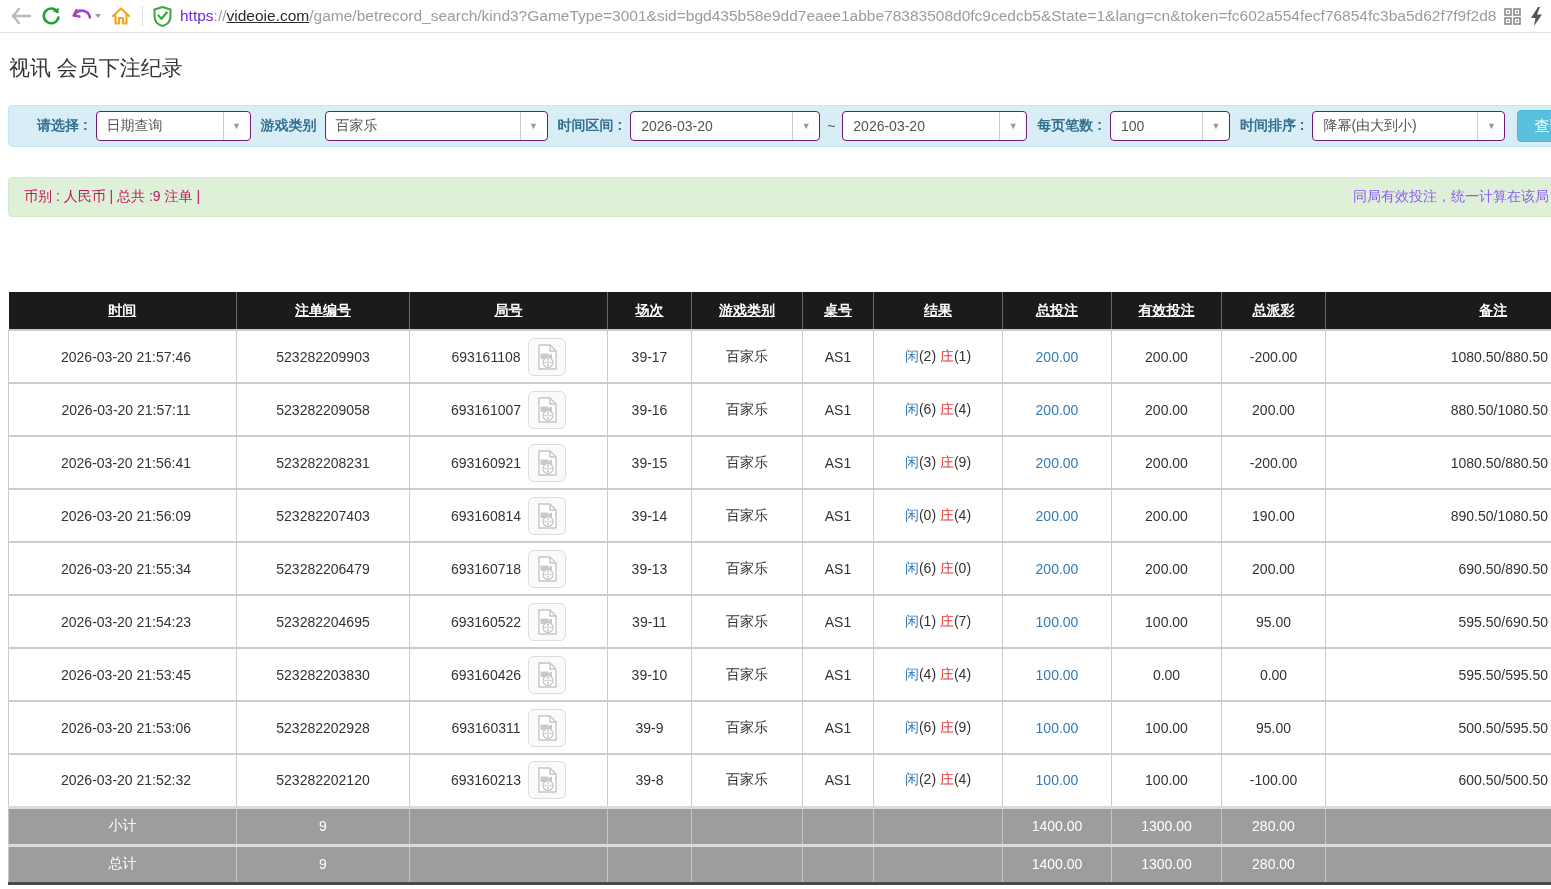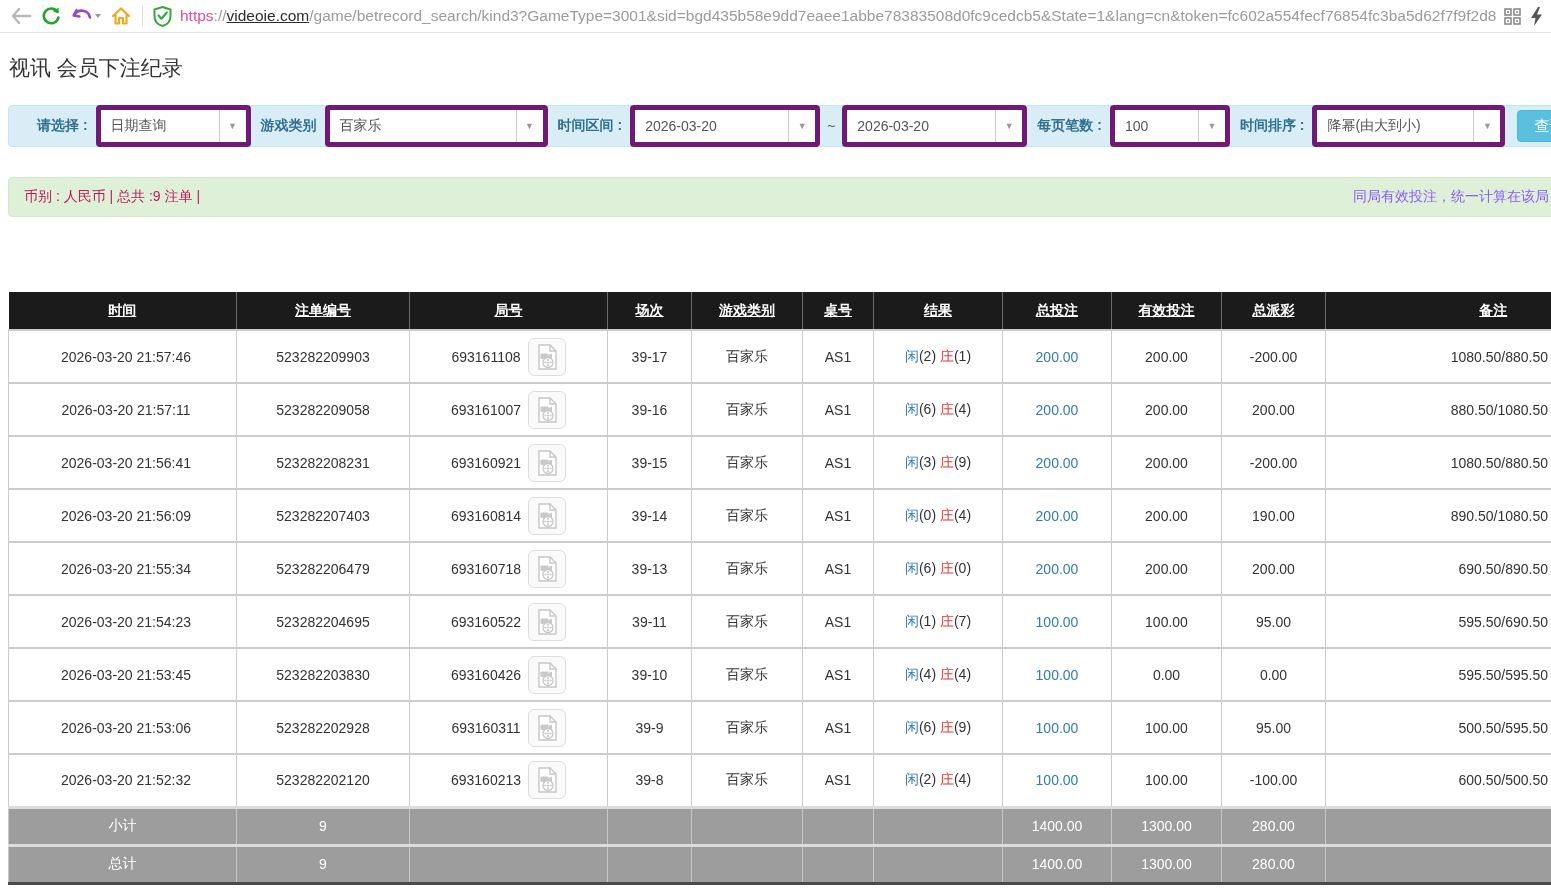--- a/index.html
+++ b/index.html
@@ -9,36 +9,36 @@
 
   
   .browser-bar { height:33px; display:flex; align-items:center; padding:0 8px;
     border-bottom:1px solid #e2e2e2; background:#fff; width:1551px; }
   .nav-btn { width:26px; height:26px; display:flex; align-items:center; justify-content:center;
     margin-right:4px; cursor:pointer; flex:none; }
   .nav-sep { width:1px; height:20px; background:#ddd; margin:0 8px 0 4px; flex:none; }
   .addr { flex:1; display:flex; align-items:center; height:28px; overflow:hidden; white-space:nowrap; }
   .addr .shield { margin:0 8px 0 2px; flex:none; }
   .url { font-size:15.5px; letter-spacing:0; }
-  .url .scheme { color:#ec4899; }
+  .url .scheme { color:#6d28d9; }
   .url .sep2 { color:#9b9b9b; }
   .url .domain { color:#2b2b2b;text-decoration:underline; }
   .url .path { color:#9b9b9b; }
   .ext-icons { display:flex; align-items:center; gap:9px; margin-left:8px; flex:none; }
 
   
   .page-title { font-size:21px; color:#333; margin:21px 0 0 9px; font-weight:400; }
 
   
   .filter-panel { margin:23px 0 0 8px; width:1660px; height:42px; background:#d9edf7;
     border:1px solid #bce8f1; border-radius:4px; display:flex; align-items:center;
     padding:0 10px; }
   .f-label { font-size:14px; font-weight:bold; color:#31708f; margin:0 8px 0 10px; white-space:nowrap; }
   .f-label:first-child { margin-left:18px; }
-  .sel { background:#fff; border:5px solid #701a75; border-radius:4px; height:42px;
+  .sel { background:#fff; border:1px solid #701a75; border-radius:4px; height:30px;
     display:flex; align-items:center; cursor:pointer; overflow:hidden; flex:none; }
   .sel .val { flex:1; padding-left:10px; font-size:14px; color:#555; white-space:nowrap; }
   .sel .arrow { width:27px; align-self:stretch; border-left:1px solid #ccc; display:flex;
     align-items:center; justify-content:center; color:#999; font-size:9px; }
   .tilde { color:#555; font-size:14px; margin:0 7px; }
   .search-btn { margin-left:12px; height:32px; padding:0 16px; background:#5bc0de;
     border:1px solid #46b8da; border-radius:4px; color:#fff; font-size:15px;
     cursor:pointer; white-space:nowrap; flex:none; }
 
   

